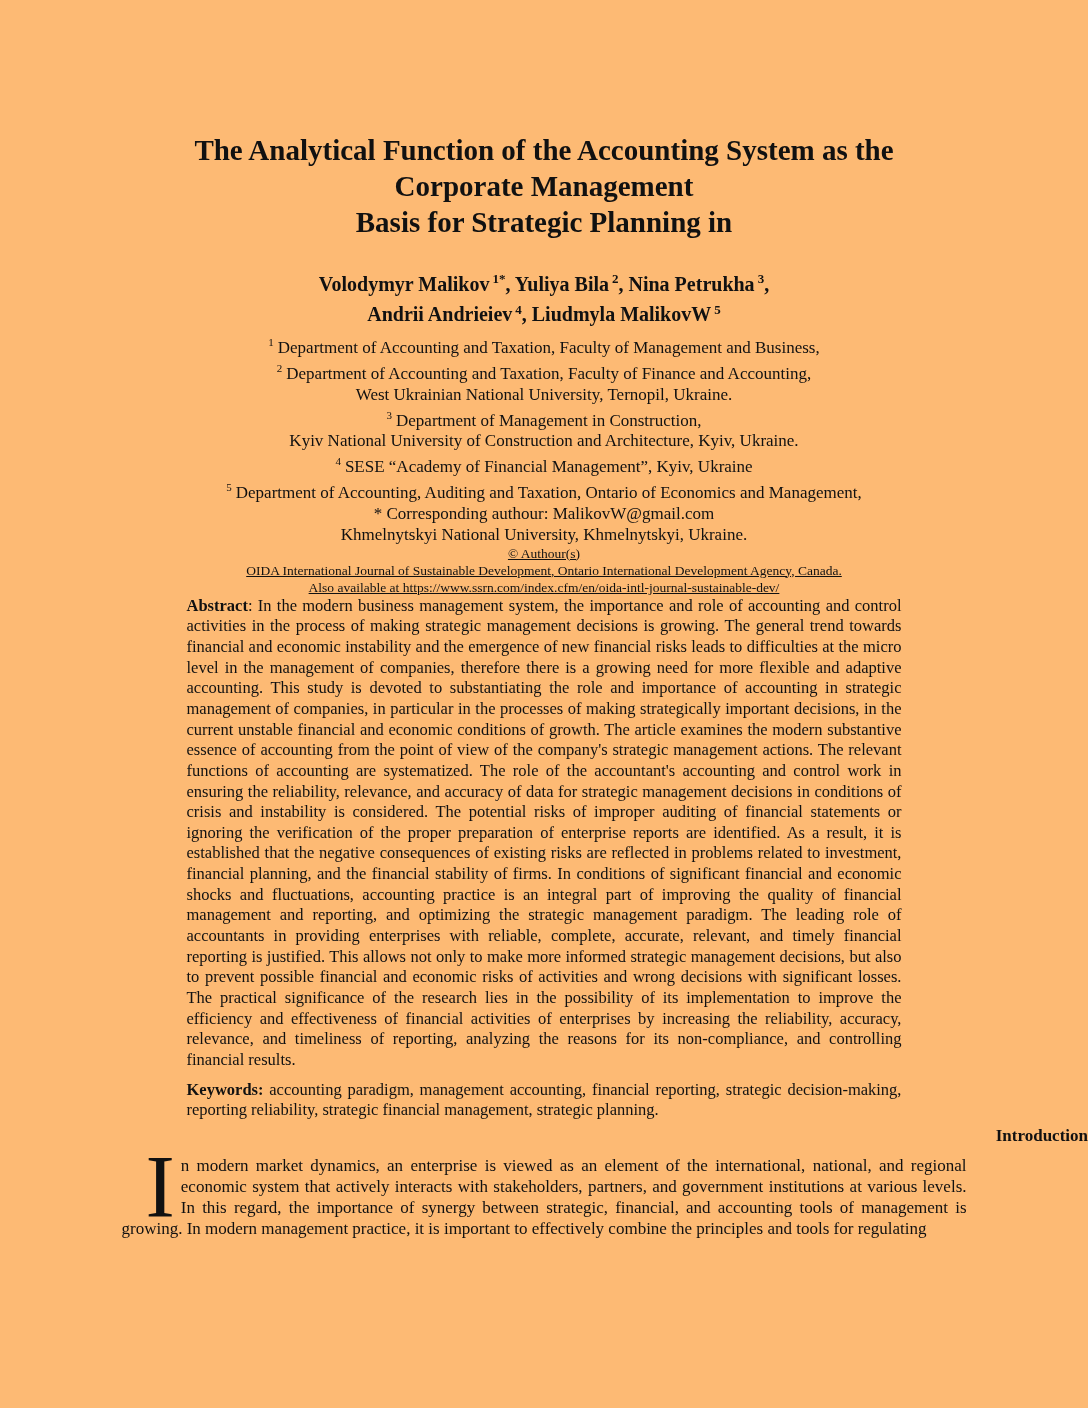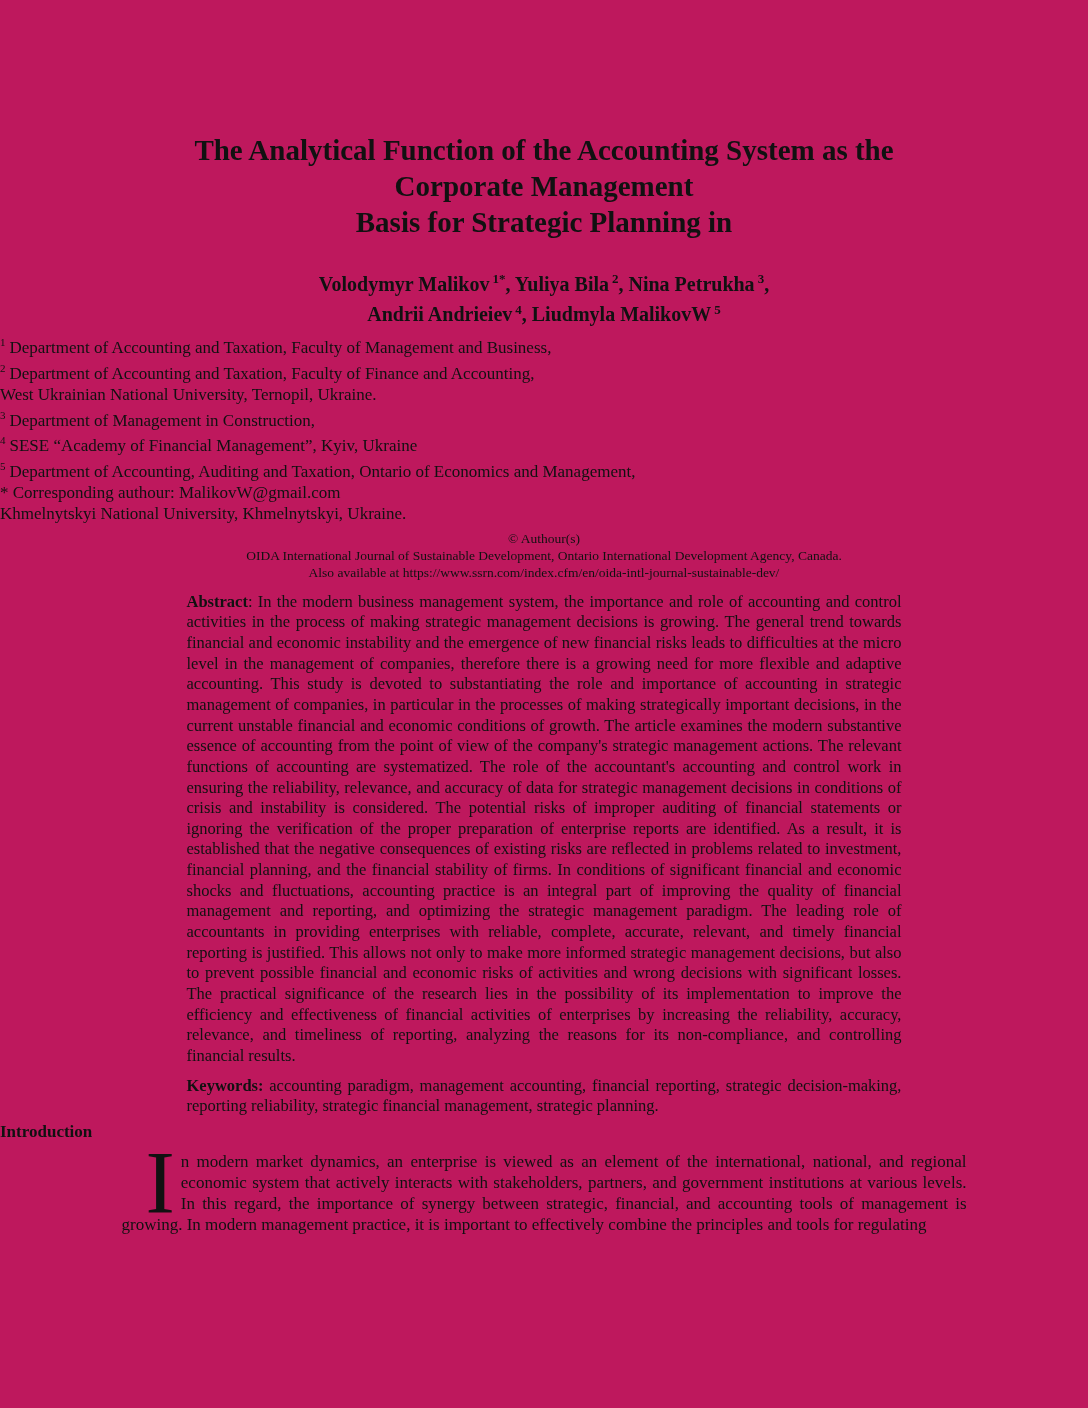--- a/index.html
+++ b/index.html
@@ -5,21 +5,21 @@
   html, body {
     margin: 0;
     padding: 0;
     background: #ffffff;
   }
   .page {
     position: relative;
     width: 1088px;
     height: 1408px;
     margin: 0 auto;
-    background: #be185d;
+    background: #fdba74;
     color: #111111;
     font-family: "Liberation Serif", "DejaVu Serif", serif;
     box-sizing: border-box;
     padding-top: 132px;
     overflow: hidden;
   }
   .title-block {
     text-align: center;
     font-weight: bold;
     font-size: 29px;
@@ -31,50 +31,51 @@
     font-weight: bold;
     font-size: 20px;
     line-height: 25px;
     margin-bottom: 5px;
   }
   .authors-block sup {
     font-size: 13px;
     margin-left: 3px;
   }
   .affiliations {
-    text-align: left;
+    text-align: center;
     font-size: 17px;
     line-height: 21px;
-    margin-bottom: 6px;
+    margin-bottom: 0;
   }
   .affiliations sup {
     font-size: 11px;
     margin-right: 4px;
   }
   .copyright-block {
     text-align: center;
     font-size: 13.5px;
     line-height: 17px;
-    margin-bottom: 11px;
+    margin-bottom: 0;
+    text-decoration: underline;
   }
   .body-paragraph {
     width: 715px;
     margin: 0 auto 9px auto;
     font-size: 16.5px;
     line-height: 20.65px;
     text-align: justify;
   }
   .body-paragraph b {
     font-weight: bold;
   }
   .keywords-paragraph {
     margin-bottom: 5px;
   }
   .section-heading {
-    text-align: left;
+    text-align: right;
     font-size: 17px;
     font-weight: bold;
     margin: 0 0 9px 0;
   }
   .intro-paragraph {
     width: 845px;
     margin: 0 auto;
     font-size: 17px;
     line-height: 21px;
     text-align: justify;
@@ -100,20 +101,21 @@
   <div class="authors-block">
     <div><span><span>Volodymyr Malikov</span><sup>1*</sup><span>, </span></span><span><span>Yuliya Bila</span><sup>2</sup><span>, </span></span><span><span>Nina Petrukha</span><sup>3</sup><span>,</span></span></div>
     <div><span><span>Andrii Andrieiev</span><sup>4</sup><span>, </span></span><span><span>Liudmyla MalikovW</span><sup>5</sup></span></div>
   </div>
 
   <div class="affiliations">
     <div><sup>1</sup><span>Department of Accounting and Taxation, Faculty of Management and Business,</span></div>
     <div><sup>2</sup><span>Department of Accounting and Taxation, Faculty of Finance and Accounting,</span></div>
     <div>West Ukrainian National University, Ternopil, Ukraine.</div>
     <div><sup>3</sup><span>Department of Management in Construction,</span></div>
+    <div>Kyiv National University of Construction and Architecture, Kyiv, Ukraine.</div>
     <div><sup>4</sup><span>SESE “Academy of Financial Management”, Kyiv, Ukraine</span></div>
     <div><sup>5</sup><span>Department of Accounting, Auditing and Taxation, Ontario of Economics and Management,</span></div>
     <div>* Corresponding authour: MalikovW@gmail.com</div>
     <div>Khmelnytskyi National University, Khmelnytskyi, Ukraine.</div>
   </div>
 
   <div class="copyright-block">
     <div>© Authour(s)</div>
     <div>OIDA International Journal of Sustainable Development, Ontario International Development Agency, Canada.</div>
     <div>Also available at https://www.ssrn.com/index.cfm/en/oida-intl-journal-sustainable-dev/</div>

